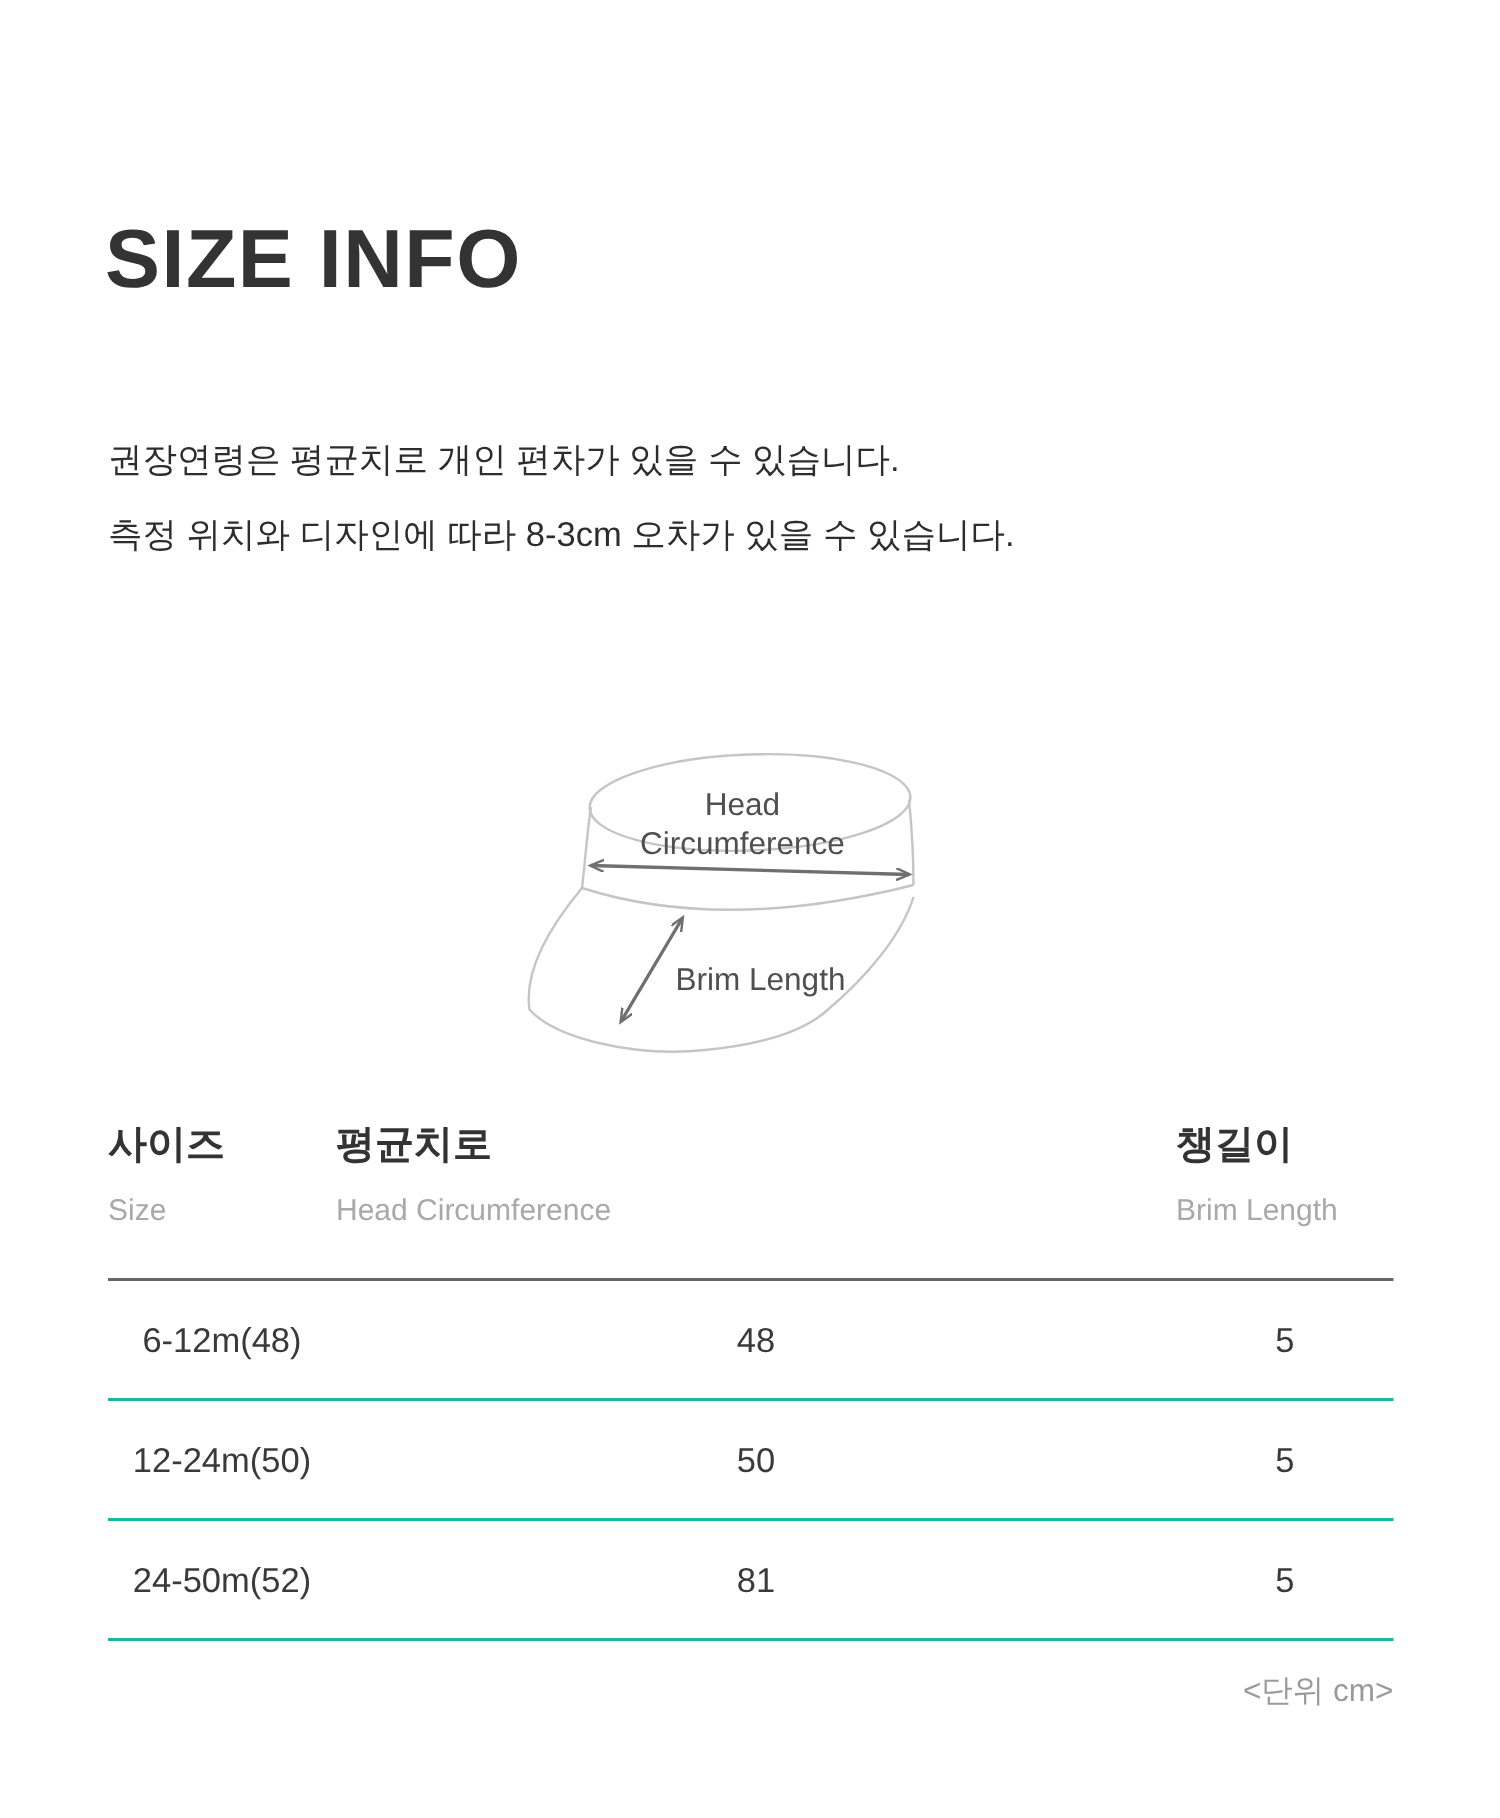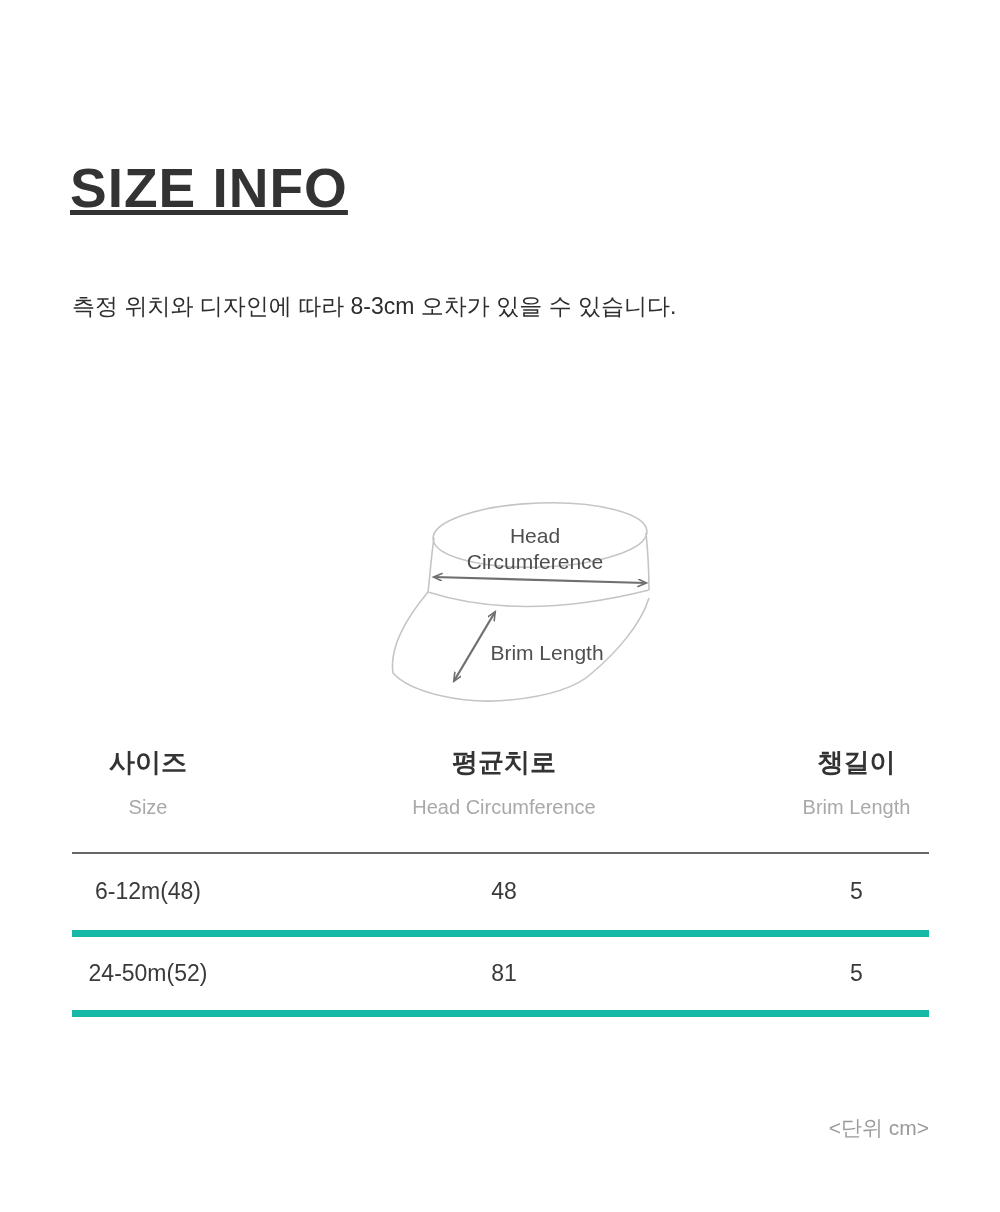--- a/index.html
+++ b/index.html
@@ -11,27 +11,26 @@
     background: #ffffff;
     font-family: "Liberation Sans", "DejaVu Sans", sans-serif;
     color: #333333;
     overflow: hidden;
   }
 
   
   .page-title {
     position: absolute;
     left: 70px;
-    top: 160px;
+    top: 144px;
     font-size: 55px;
     line-height: 56px;
     font-weight: 800;
     letter-spacing: 1px;
     color: #333333;
-    text-decoration: underline;
   }
 
   
   .description {
     position: absolute;
     left: 72px;
     top: 281px;
     width: 880px;
   }
   .description p {
@@ -39,21 +38,21 @@
     line-height: 50px;
     font-weight: 400;
     color: #2d2d2d;
     white-space: nowrap;
   }
   .description p.strong { font-weight: 700; }
 
   
   .diagram {
     position: absolute;
-    left: 370px;
+    left: 330px;
     top: 488px;
     width: 330px;
     height: 230px;
   }
   .diagram svg { display: block; width: 330px; height: 230px; }
   .diagram text {
     font-family: "Liberation Sans", "DejaVu Sans", sans-serif;
     font-size: 21px;
     fill: #4f4f4f;
   }
@@ -65,21 +64,21 @@
     top: 745px;
     width: 857px;
     border-collapse: collapse;
     table-layout: fixed;
   }
   .size-table col.c1 { width: 152px; }
   .size-table col.c2 { width: 560px; }
   .size-table col.c3 { width: 145px; }
   .size-table th {
     font-weight: 400;
-    text-align: center;
+    text-align: left;
     vertical-align: top;
     padding: 2px 0 33px 0;
     border-bottom: 2px solid #666666;
   }
   .size-table th .ko {
     display: block;
     font-size: 26px;
     line-height: 30px;
     font-weight: 700;
     color: #333333;
@@ -91,21 +90,21 @@
     line-height: 24px;
     font-weight: 400;
     color: #a9a9a9;
   }
   .size-table td {
     height: 80px;
     text-align: center;
     vertical-align: middle;
     font-size: 23px;
     color: #3a3a3a;
-    border-bottom: 7px solid #14b8a6;
+    border-bottom: 2px solid #14b8a6;
   }
 
   
   .unit-note {
     position: absolute;
     left: 72px;
     top: 1113px;
     width: 857px;
     text-align: right;
     font-size: 21px;
@@ -114,20 +113,21 @@
   }
 </style>
 </head>
 <body>
 
 <div class="page">
 
   <h1 class="page-title">SIZE INFO</h1>
 
   <div class="description">
+    <p>권장연령은 평균치로 개인 편차가 있을 수 있습니다.</p>
     <p>측정 위치와 디자인에 따라 8-3cm 오차가 있을 수 있습니다.</p>
   </div>
 
   <div class="diagram">
     <svg viewBox="0 0 330 230">
       <defs>
         <marker id="ah-end" markerWidth="12" markerHeight="12" refX="8.5" refY="4" orient="auto" markerUnits="userSpaceOnUse">
           <path d="M0,0 L9,4 L0,8" fill="none" stroke="#6f6f6f" stroke-width="1.6"></path>
         </marker>
         <marker id="ah-start" markerWidth="12" markerHeight="12" refX="8.5" refY="4" orient="auto-start-reverse" markerUnits="userSpaceOnUse">
@@ -176,20 +176,25 @@
         </th>
       </tr>
     </thead>
     <tbody>
       <tr>
         <td>6-12m(48)</td>
         <td>48</td>
         <td>5</td>
       </tr>
       <tr>
+        <td>12-24m(50)</td>
+        <td>50</td>
+        <td>5</td>
+      </tr>
+      <tr>
         <td>24-50m(52)</td>
         <td>81</td>
         <td>5</td>
       </tr>
     </tbody>
   </table>
 
   <div class="unit-note">&lt;단위 cm&gt;</div>
 
 </div>

